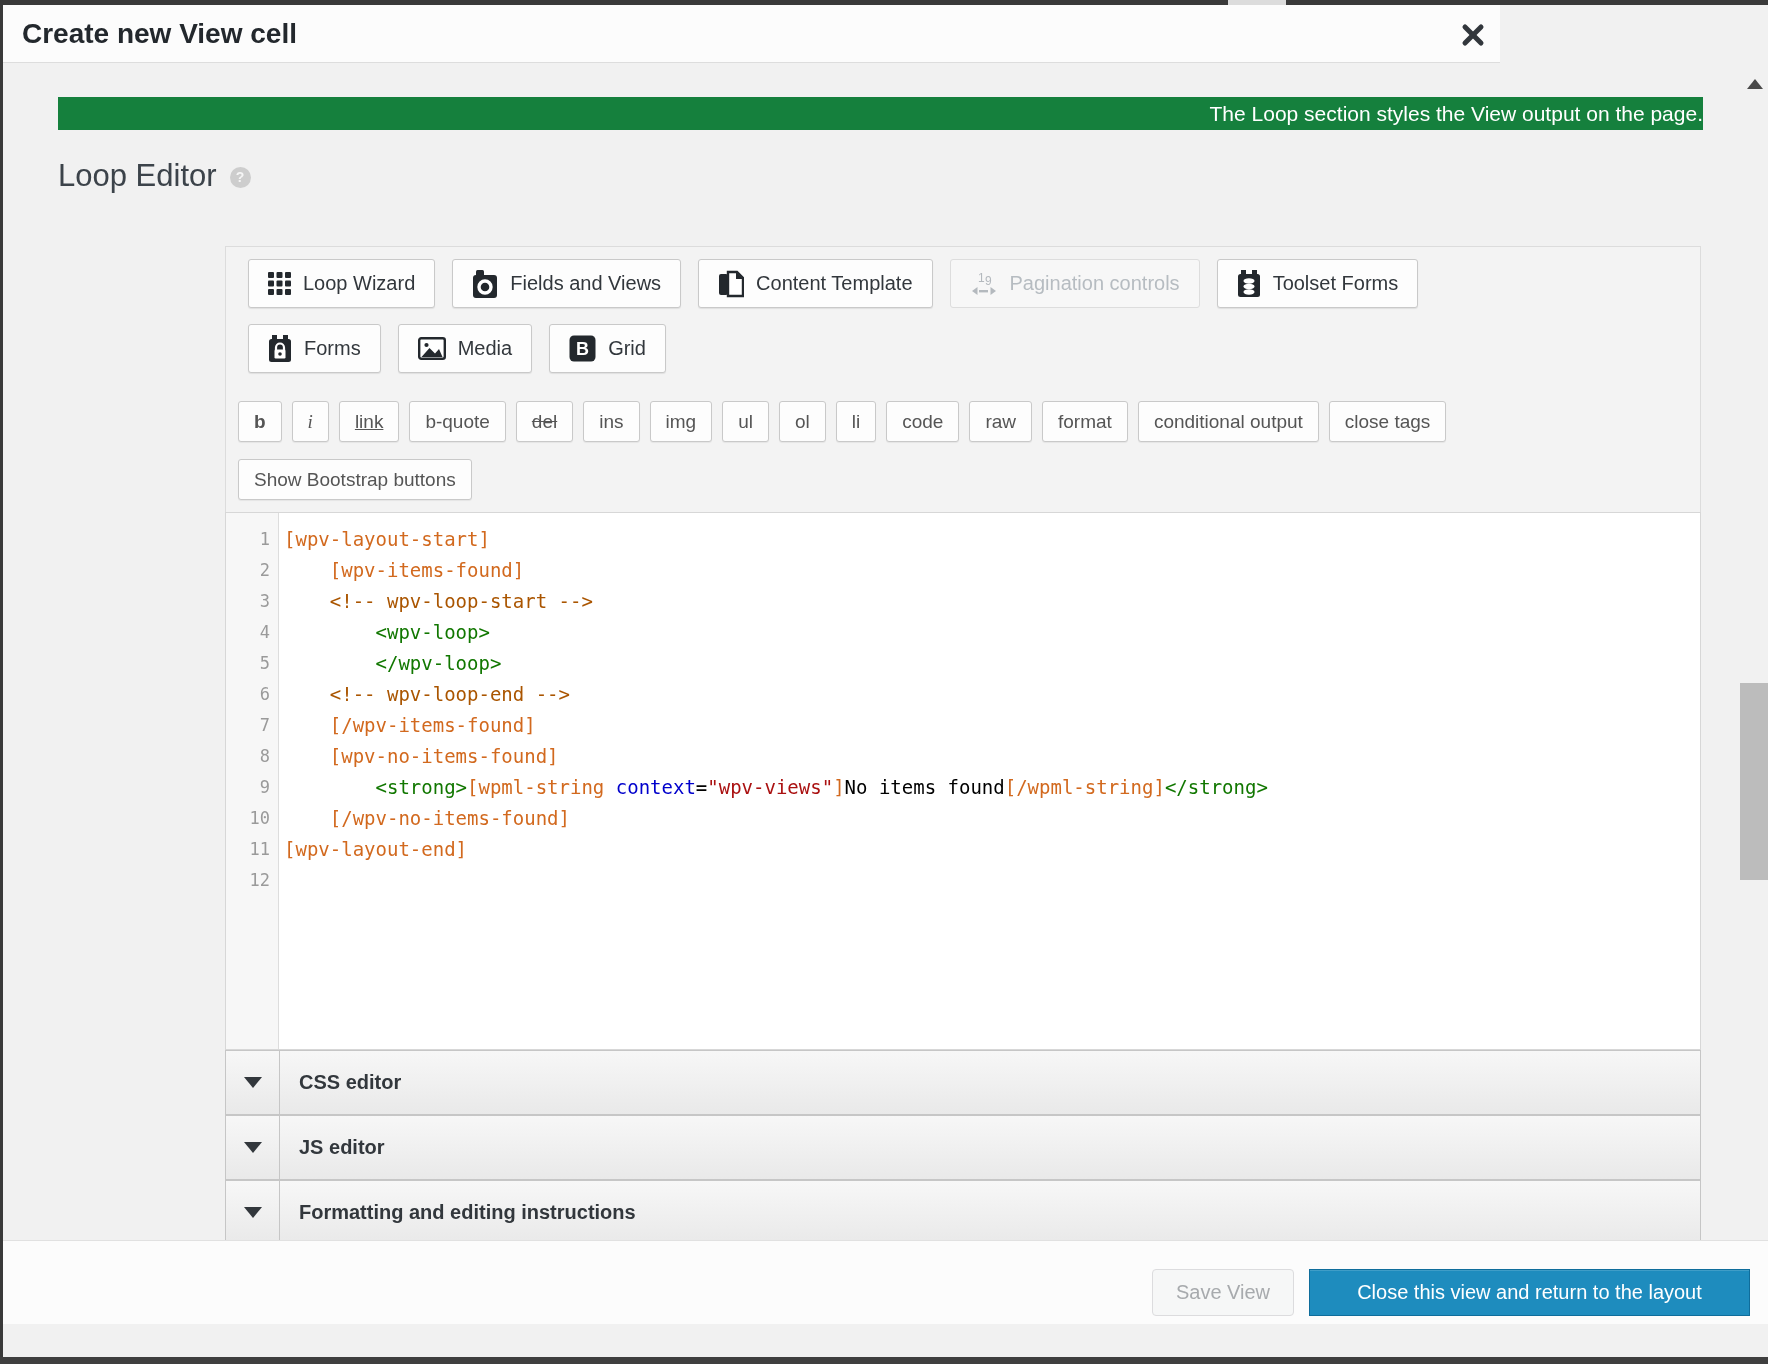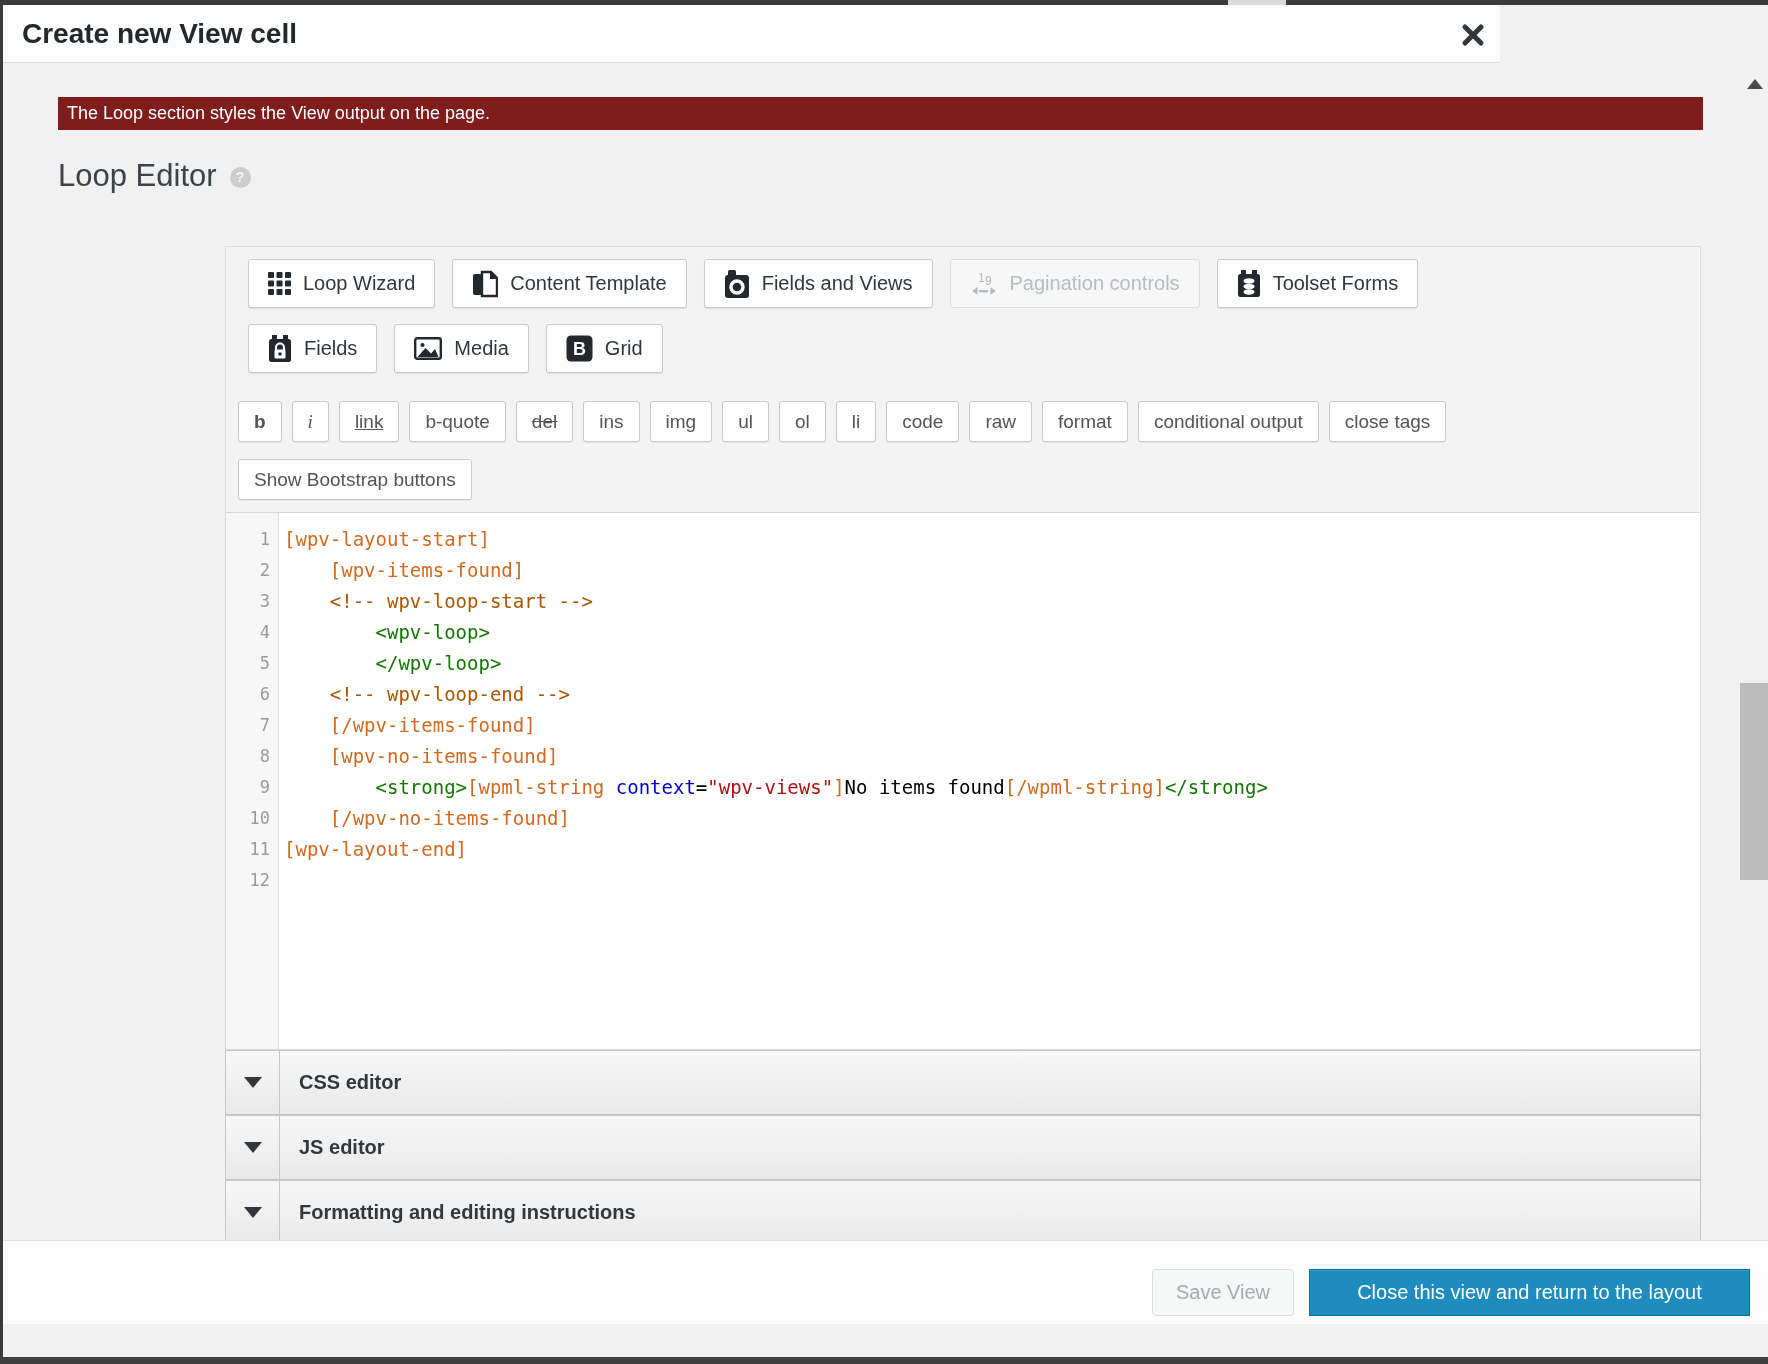--- a/index.html
+++ b/index.html
@@ -14,22 +14,22 @@
   .bottom-bar{position:absolute;left:0;top:1357px;width:1768px;height:7px;background:#3f3f3f;z-index:50;}
 
   
   .modal-header{position:absolute;left:0;top:5px;width:1500px;height:58px;background:#fcfcfc;border-bottom:1px solid #ddd;box-sizing:border-box;}
   .modal-title{position:absolute;left:22px;top:0;line-height:58px;font-size:28px;font-weight:bold;color:#23282d;}
   .close-btn{position:absolute;right:12px;top:15px;width:30px;height:30px;display:flex;align-items:center;justify-content:center;cursor:pointer;background:none;border:none;padding:0;}
 
   
   .modal-body{position:absolute;left:0;top:63px;width:1768px;height:1210px;background:#f1f1f1;}
 
-  .banner{position:absolute;left:58px;top:34px;width:1645px;height:33px;background:#7f1d1d;color:#fff;
-    font-size:18px;line-height:33px;padding-left:9px;box-sizing:border-box;}
+  .banner{position:absolute;left:58px;top:34px;width:1645px;height:33px;background:#15803d;color:#fff;
+    font-size:21px;line-height:33px;padding-left:9px;box-sizing:border-box;text-align:right;}
 
   .section-title{position:absolute;left:58px;top:95px;font-size:31px;color:#3c434a;}
   .help-icon{display:inline-block;width:21px;height:21px;border-radius:50%;background:#cdcdcd;color:#f5f5f5;
     font-size:14px;font-weight:bold;text-align:center;line-height:21px;vertical-align:4px;margin-left:13px;}
 
   
   .tb-panel{position:absolute;left:225px;top:183px;width:1476px;height:266px;background:#f3f3f3;
     border:1px solid #dcdcdc;border-bottom:none;box-sizing:border-box;padding:12px 0 0 12px;}
   .tb-row{display:flex;gap:17px;margin-bottom:16px;align-items:flex-start;flex-wrap:wrap;margin-left:10px;}
   .tb-btn{display:inline-flex;align-items:center;gap:12px;height:49px;padding:0 19px;background:#fdfdfd;
@@ -129,37 +129,37 @@
                 <rect x="0" y="17" width="6" height="6" rx="1"></rect>
                 <rect x="8.5" y="17" width="6" height="6" rx="1"></rect>
                 <rect x="17" y="17" width="6" height="6" rx="1"></rect>
               </g>
             </svg>
           </span>
           <span>Loop Wizard</span>
         </button>
         <button class="tb-btn">
           <span class="tb-ico">
+            <svg width="26" height="30" viewBox="0 0 26 30">
+              <rect x="1" y="6" width="24" height="23" rx="3" fill="#23282d"></rect>
+              <rect x="4" y="1" width="8" height="7" rx="1.5" fill="#23282d"></rect>
+              <circle cx="13" cy="18" r="6" fill="none" stroke="#fff" stroke-width="3.4"></circle>
+            </svg>
+          </span>
+          <span>Fields and Views</span>
+        </button>
+        <button class="tb-btn">
+          <span class="tb-ico">
             <svg width="26" height="28" viewBox="0 0 26 28">
               <rect x="1" y="4" width="9" height="21" rx="2" fill="#23282d"></rect>
               <path d="M10 2 h9 l6 6 v18 h-15 z" fill="#fff" stroke="#23282d" stroke-width="2.4"></path>
               <path d="M18 2 l7 7 h-7 z" fill="#23282d"></path>
             </svg>
           </span>
           <span>Content Template</span>
-        </button>
-        <button class="tb-btn">
-          <span class="tb-ico">
-            <svg width="26" height="30" viewBox="0 0 26 30">
-              <rect x="1" y="6" width="24" height="23" rx="3" fill="#23282d"></rect>
-              <rect x="4" y="1" width="8" height="7" rx="1.5" fill="#23282d"></rect>
-              <circle cx="13" cy="18" r="6" fill="none" stroke="#fff" stroke-width="3.4"></circle>
-            </svg>
-          </span>
-          <span>Fields and Views</span>
         </button>
         <button class="tb-btn disabled">
           <span class="tb-ico">
             <svg width="28" height="28" viewBox="0 0 28 28">
               <text x="8" y="12" font-size="12" font-family="Liberation Sans,sans-serif" fill="#b4b9be">1</text>
               <text x="15" y="15" font-size="12" font-family="Liberation Sans,sans-serif" fill="#b4b9be">9</text>
               <g fill="#b4b9be">
                 <path d="M2 21 l5.5 -4 v8 z"></path>
                 <rect x="9" y="20" width="9" height="2.4"></rect>
                 <path d="M26 21 l-5.5 -4 v8 z"></path>
@@ -187,21 +187,21 @@
           <span class="tb-ico">
             <svg width="24" height="28" viewBox="0 0 24 28">
               <rect x="1" y="4" width="22" height="23" rx="2.5" fill="#23282d"></rect>
               <rect x="4" y="0" width="5" height="6" fill="#23282d"></rect>
               <rect x="15" y="0" width="5" height="6" fill="#23282d"></rect>
               <path d="M8 15 v-2.5 a4 4 0 0 1 8 0 V15" fill="none" stroke="#fff" stroke-width="2.2"></path>
               <rect x="6.5" y="14.5" width="11" height="9" rx="1.2" fill="#fff"></rect>
               <circle cx="12" cy="19" r="1.8" fill="#23282d"></circle>
             </svg>
           </span>
-          <span>Fields</span>
+          <span>Forms</span>
         </button>
         <button class="tb-btn">
           <span class="tb-ico">
             <svg width="28" height="23" viewBox="0 0 28 23">
               <rect x="1.2" y="1.2" width="25.6" height="20.6" rx="2" fill="#fff" stroke="#23282d" stroke-width="2.4"></rect>
               <circle cx="8.5" cy="8" r="2.1" fill="#23282d"></circle>
               <path d="M3.5 20 l8 -9 5.5 5.5 4 -4.5 3.5 8 z" fill="#23282d"></path>
             </svg>
           </span>
           <span>Media</span>

